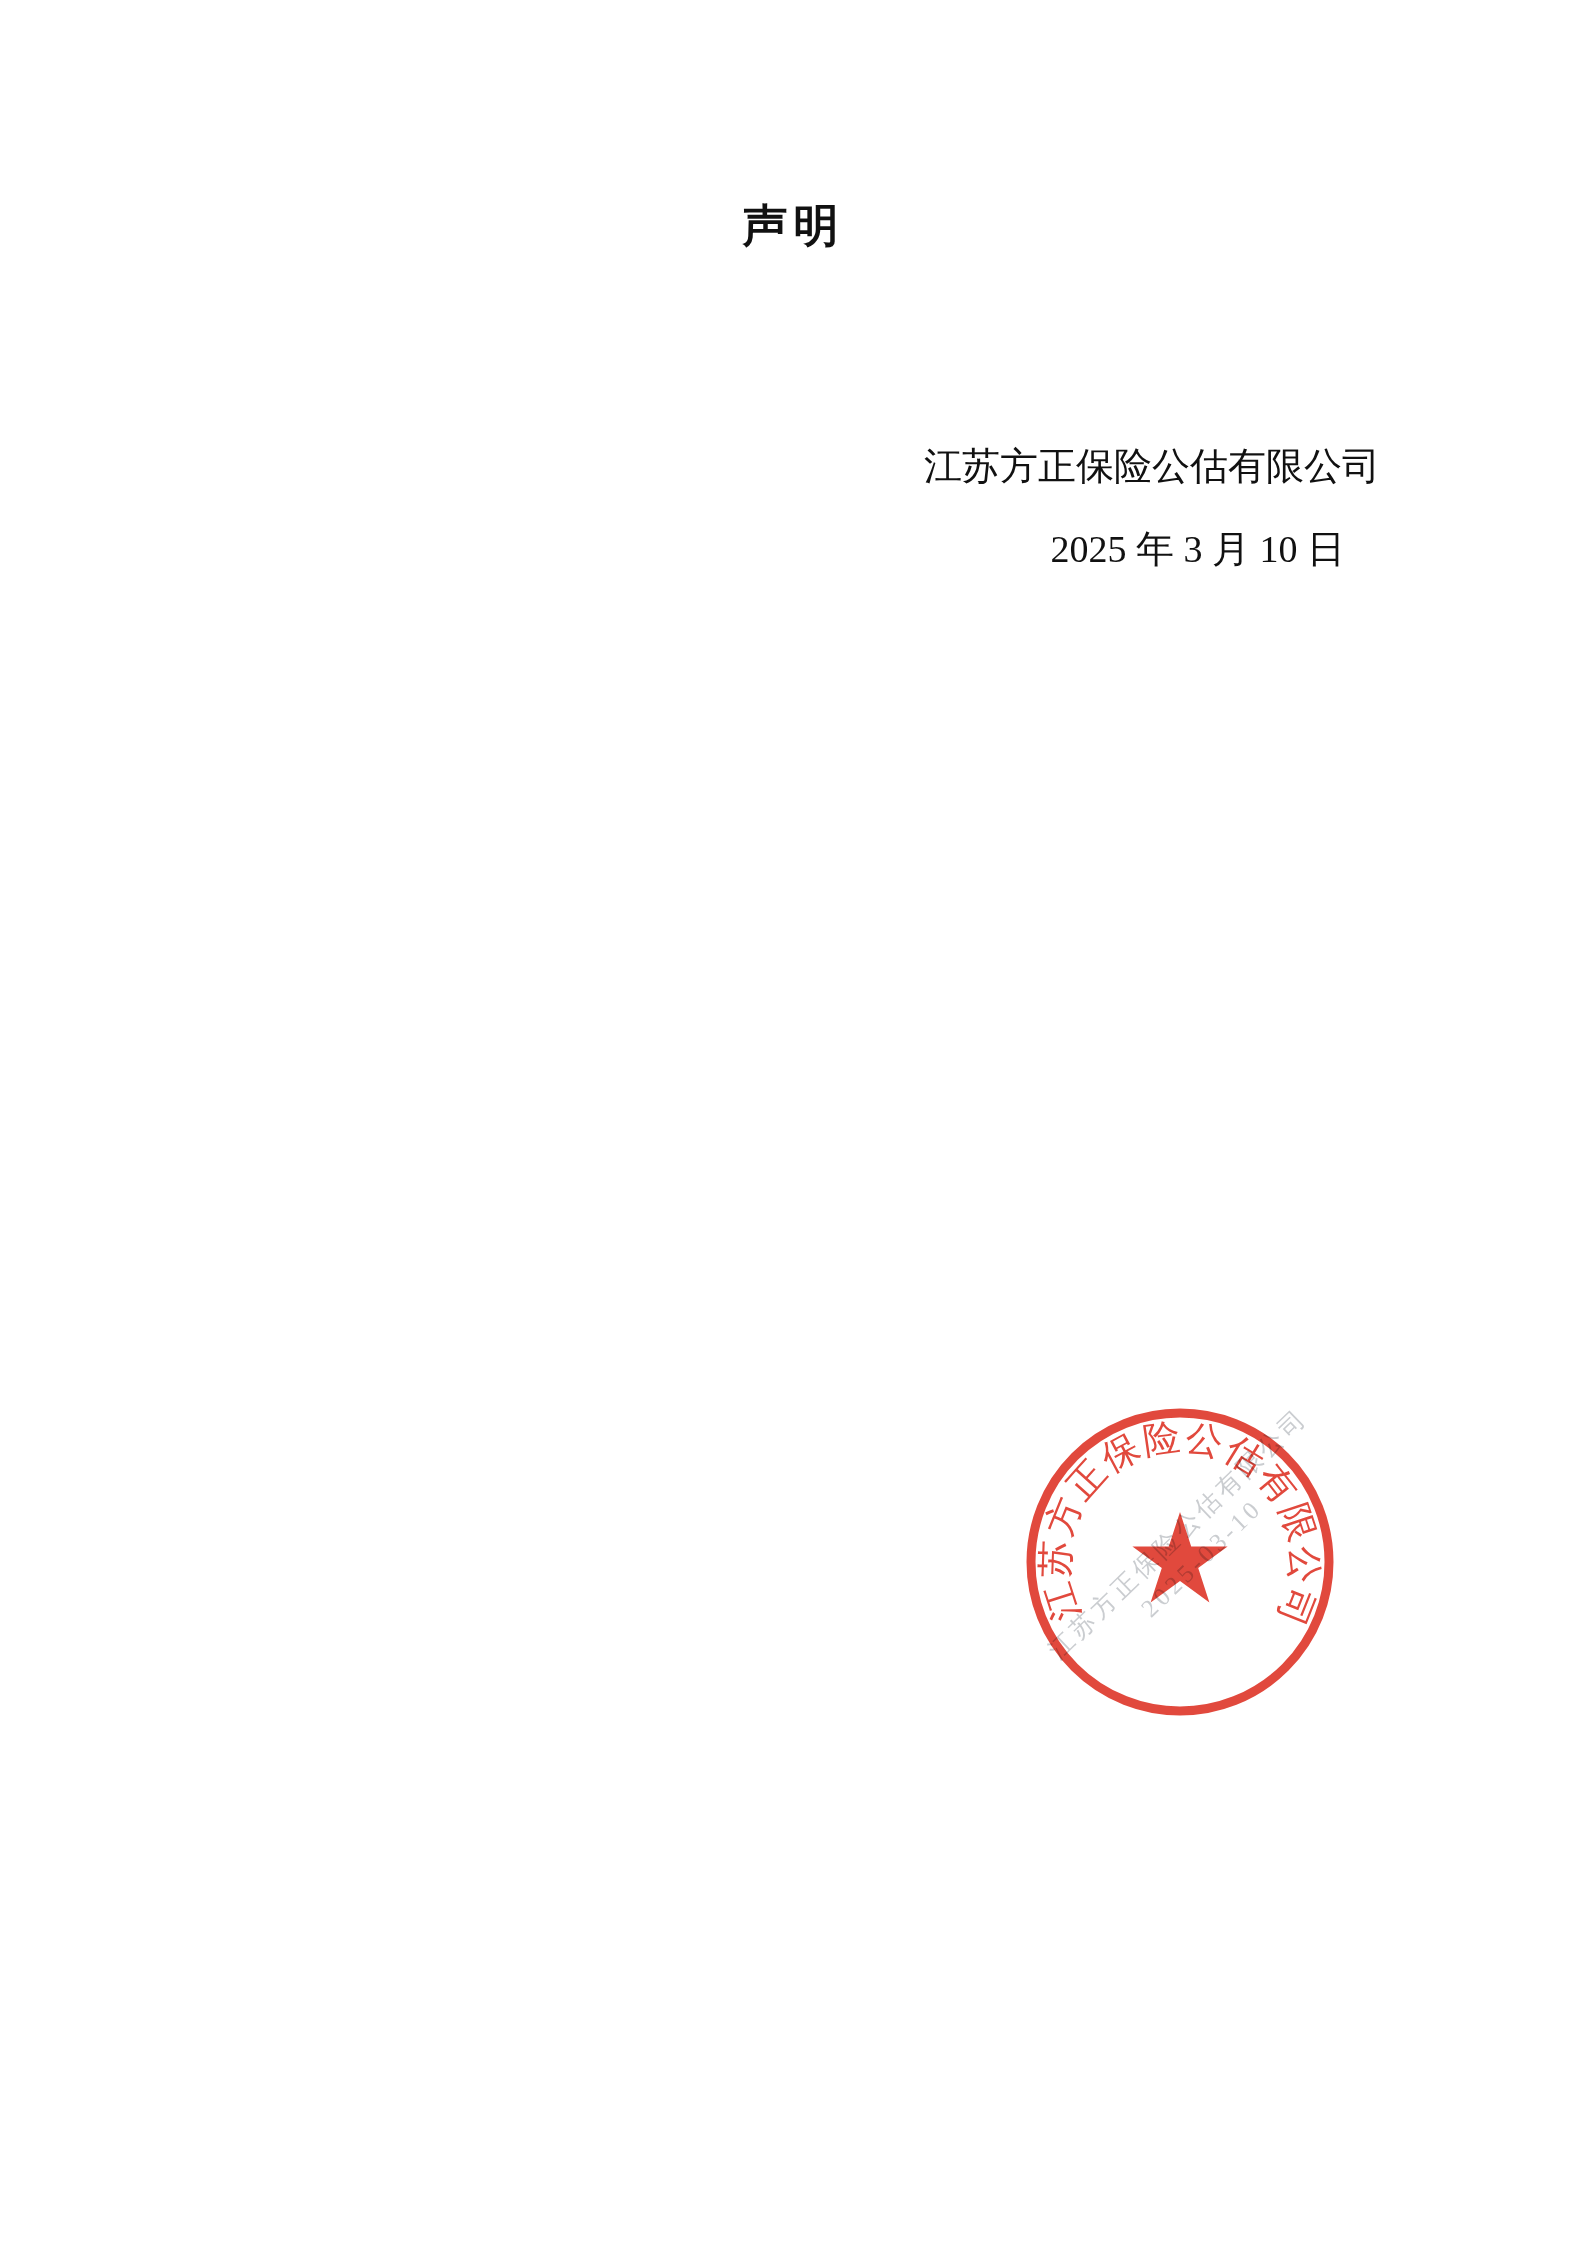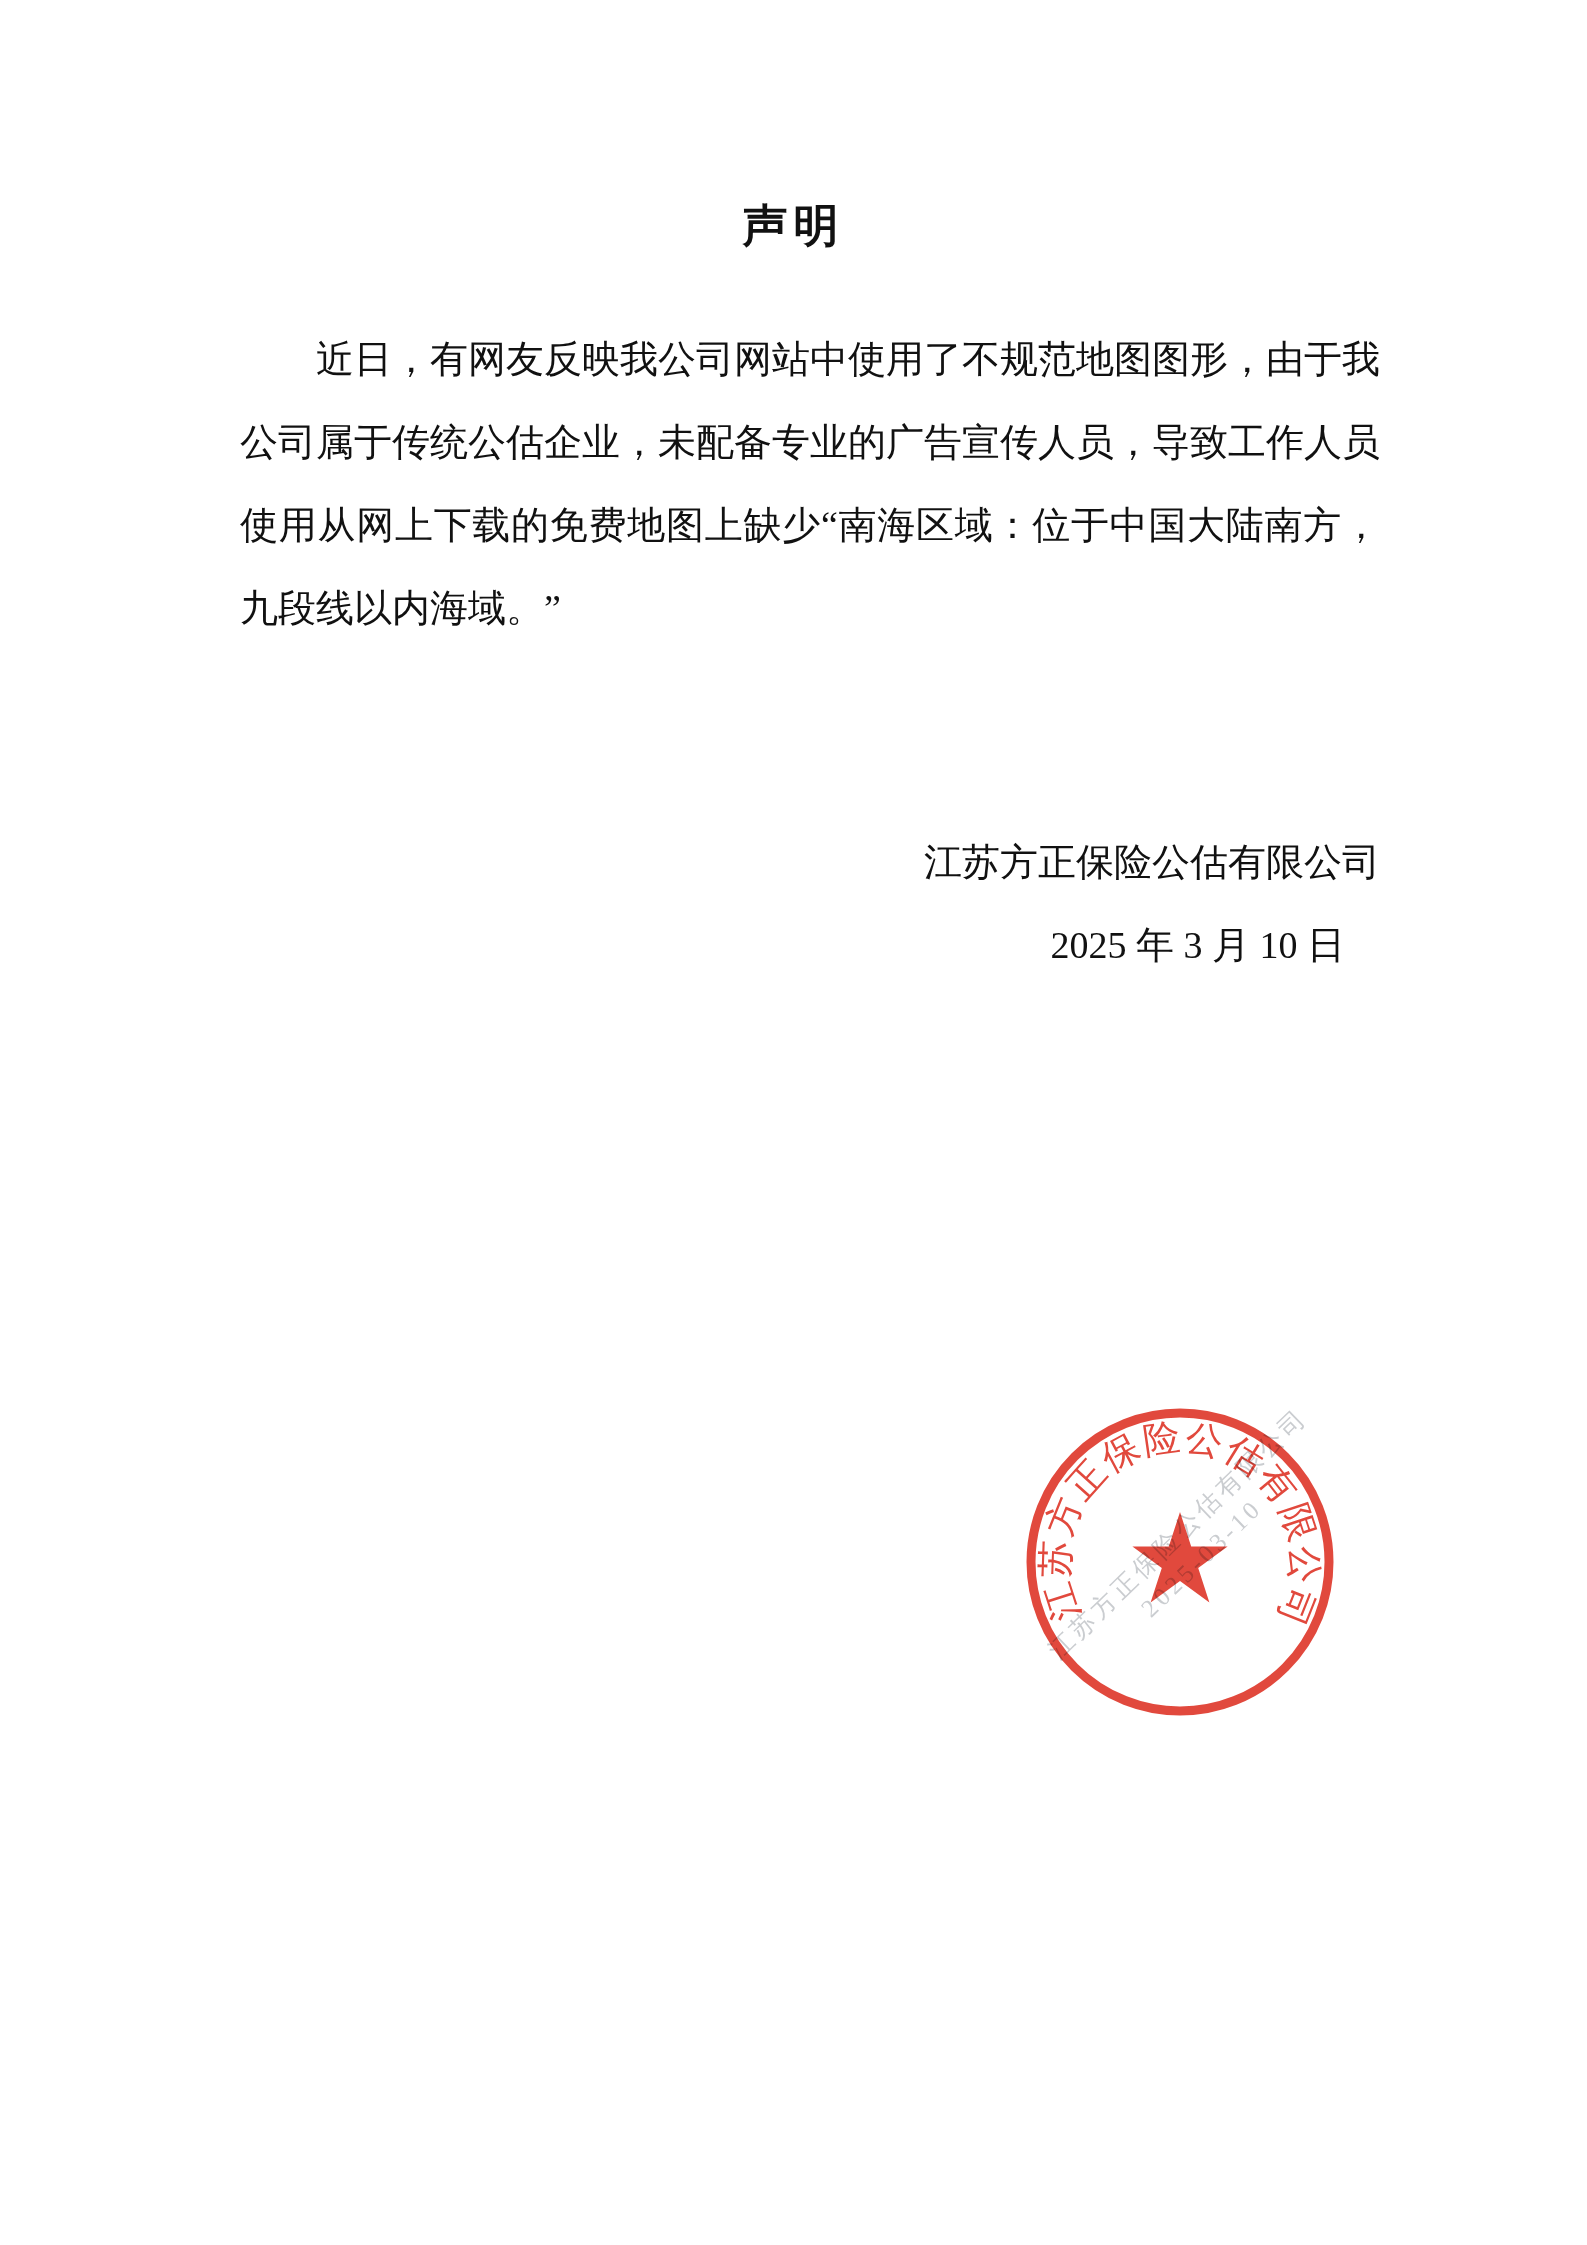--- a/index.html
+++ b/index.html
@@ -83,21 +83,20 @@
   }
 </style>
 </head>
 <body>
 
 <div class="page">
 
   <h1 class="title">声明</h1>
 
   <div class="doc-body">
-    <p>近日，有网友反映我公司网站中使用了不规范地图图形，由于我公司属于传统公估企业，未配备专业的广告宣传人员，导致工作人员使用从网上下载的免费地图上缺少“南海区域：位于中国大陆南方，九段线以内海域。”</p>
   </div>
 
   <div class="signature">
     <div class="sig-company">江苏方正保险公估有限公司</div>
     <div class="sig-date">2025 年 3 月 10 日</div>
   </div>
 
   <div class="seal">
     <div class="seal-watermark">
       <div>江苏方正保险公估有限公司</div>

